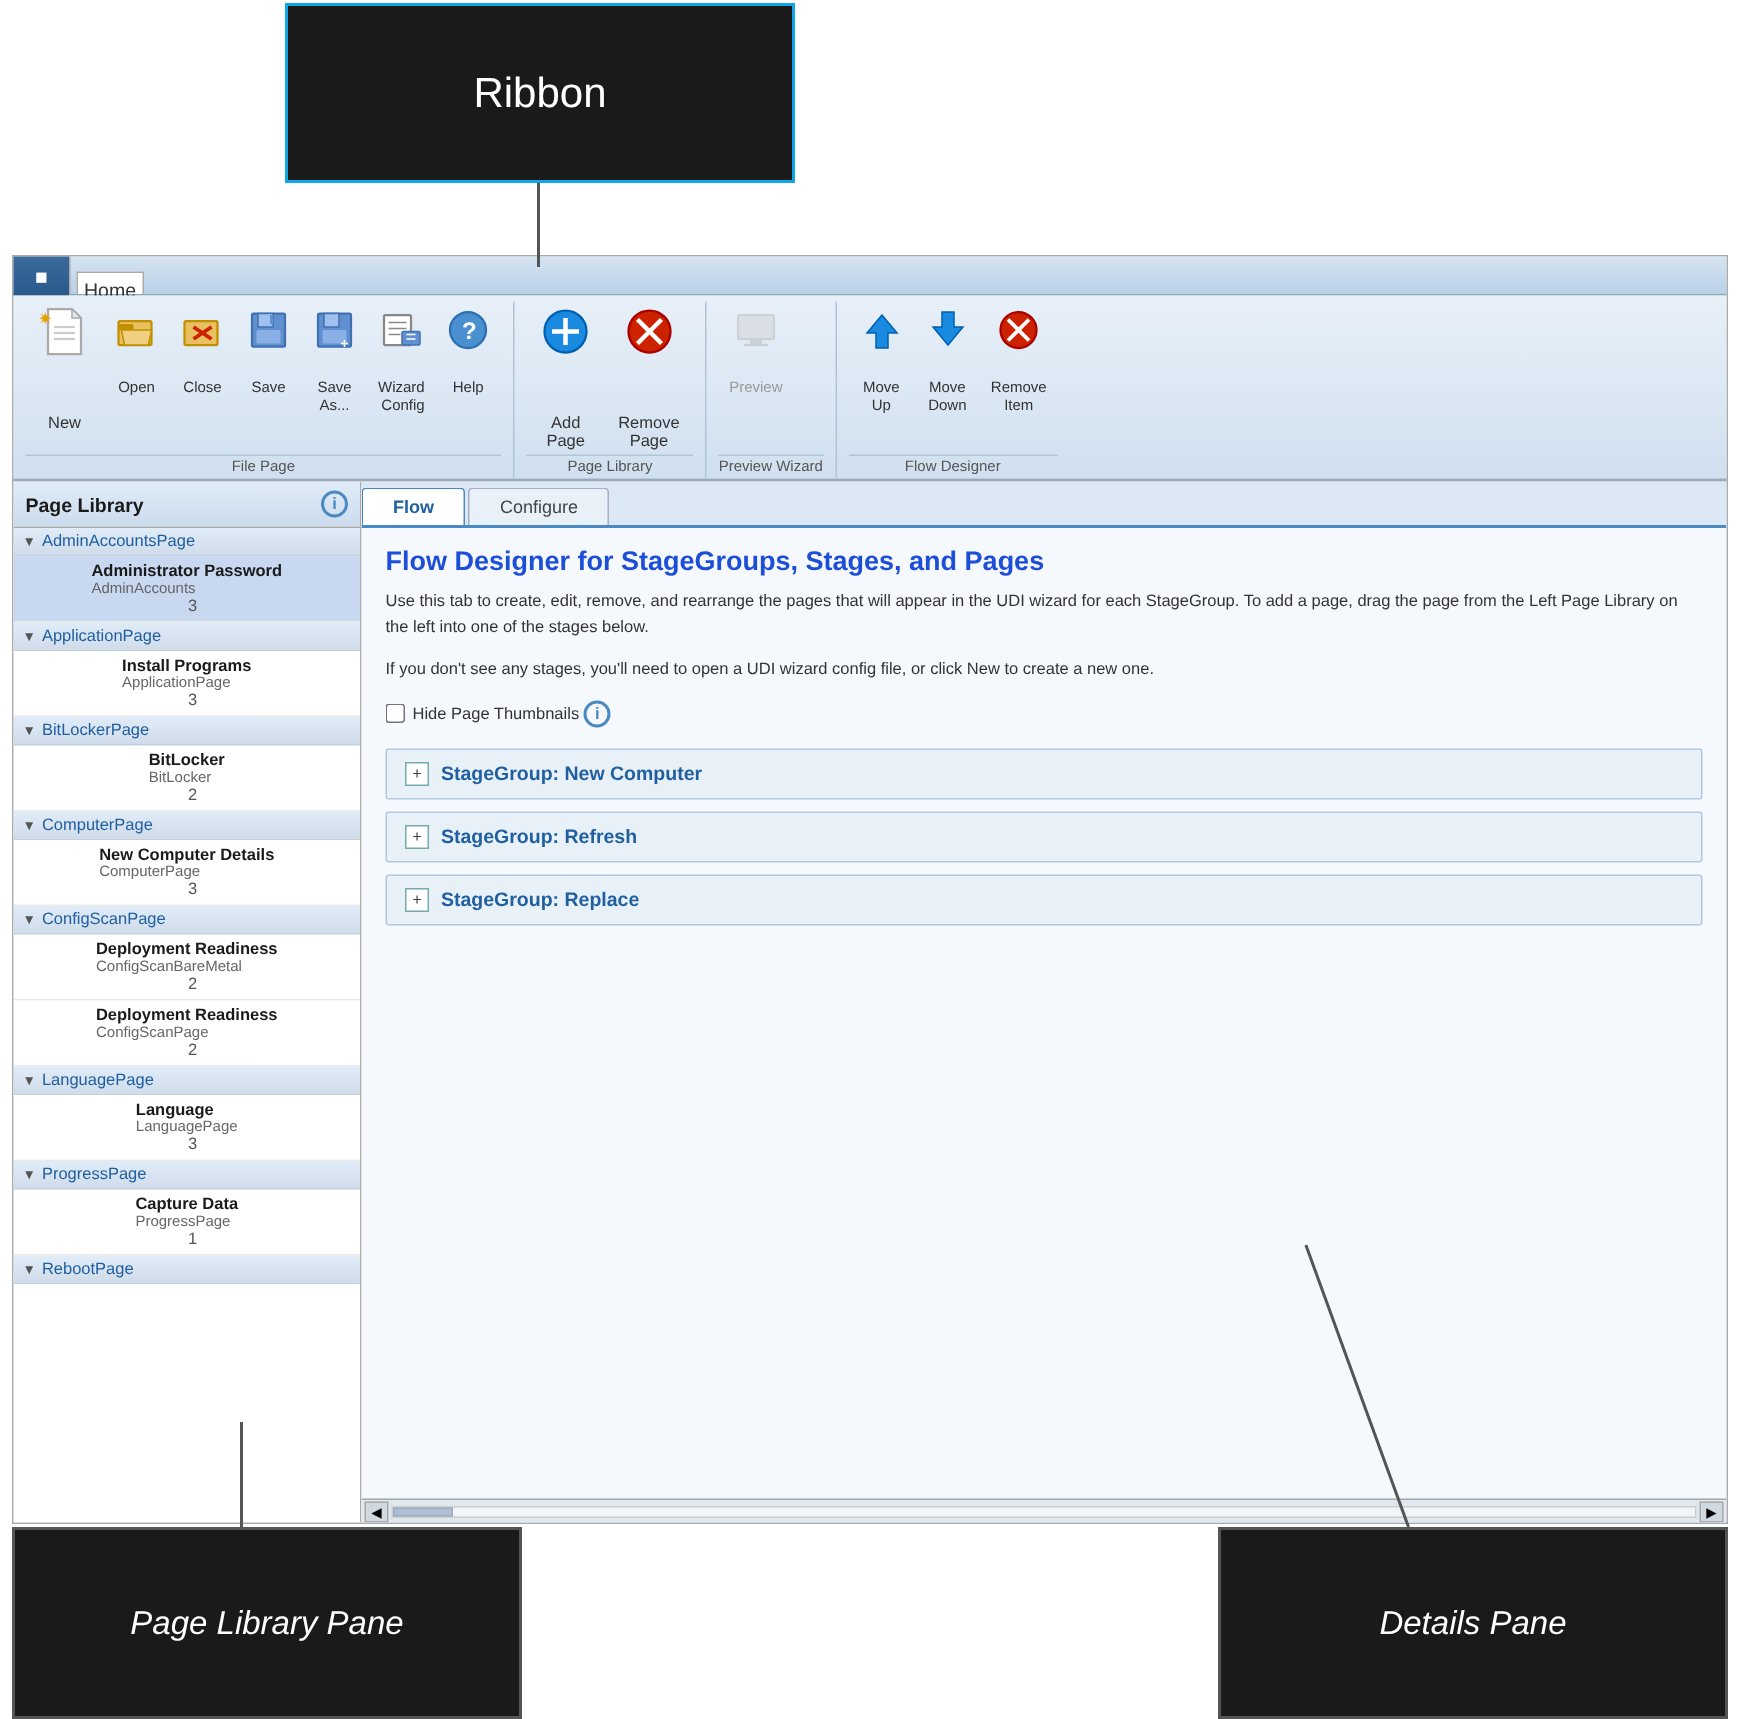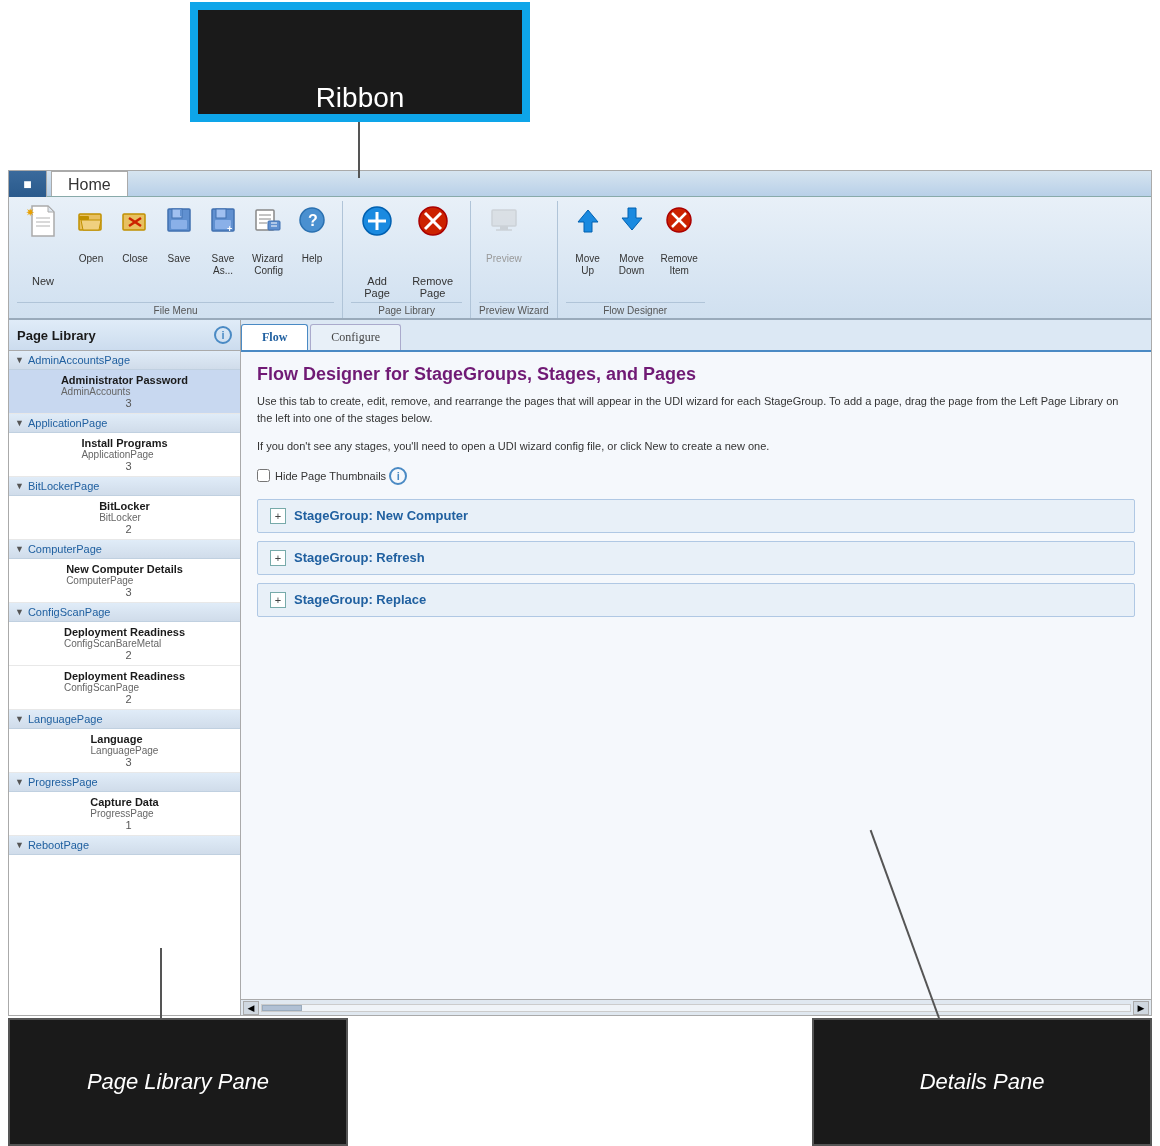--- a/index.html
+++ b/index.html
@@ -12,23 +12,23 @@
     }
 
     
     .ribbon-label-box {
       position: absolute;
       top: 2px;
       left: 190px;
       width: 340px;
       height: 120px;
       background: #1a1a1a;
-      border: 8px solid #0ea5e9;
-      display: flex;
-      align-items: flex-end;
+      border: 2px solid #0ea5e9;
+      display: flex;
+      align-items: center;
       justify-content: center;
       z-index: 10;
     }
     .ribbon-label-box span {
       color: #fff;
       font-size: 28px;
       font-weight: 300;
     }
 
     
@@ -75,26 +75,26 @@
     }
     .title-bar-btn span {
       color: #fff;
       font-size: 14px;
       font-weight: bold;
     }
     .tab-home {
       background: #fff;
       border: 1px solid #aaa;
       border-bottom: none;
-      padding: 4px 16px;
-      font-size: 16px;
+      padding: 4px 4px;
+      font-size: 13px;
       color: #333;
       cursor: pointer;
       margin-left: 4px;
-      margin-top: 0;
+      margin-top: 10px;
     }
 
     
     .ribbon-toolbar {
       background: linear-gradient(to bottom, #e8f0f8, #d0e0f0);
       border-bottom: 2px solid #9ab;
       display: flex;
       align-items: stretch;
       padding: 4px 4px 0 4px;
       min-height: 80px;
@@ -265,21 +265,20 @@
       padding-top: 4px;
     }
     .tab {
       padding: 5px 20px;
       cursor: pointer;
       font-size: 12px;
       border: 1px solid #aac;
       border-bottom: none;
       margin-right: 2px;
       border-radius: 3px 3px 0 0;
-      font-family: Liberation Serif, serif;
     }
     .tab.active {
       background: #fff;
       border-color: #4a8ac4;
       color: #2060a0;
       font-weight: 600;
     }
     .tab:not(.active) {
       background: #e8f0f8;
       color: #444;
@@ -287,21 +286,21 @@
 
     
     .flow-content {
       flex: 1;
       padding: 12px 16px;
       overflow-y: auto;
     }
 
     .flow-title {
       font-size: 18px;
-      color: #701a75;
+      color: #1d4ed8;
       font-weight: bold;
       margin-bottom: 8px;
     }
 
     .flow-desc {
       font-size: 11px;
       color: #333;
       line-height: 1.5;
       margin-bottom: 12px;
     }
@@ -554,21 +553,21 @@
         <div class="ribbon-btn">
           <span class="icon">
             <svg width="28" height="28" viewBox="0 0 28 28">
               <circle cx="14" cy="14" r="12" fill="#4a90d0" stroke="#2a70b0" stroke-width="1.5"></circle>
               <text x="10" y="20" font-size="16" fill="#fff" font-weight="bold">?</text>
             </svg>
           </span>
           <span class="btn-label">Help</span>
         </div>
       </div>
-      <div class="ribbon-group-label">File Menu</div>
+      <div class="ribbon-group-label">File Page</div>
     </div>
 
     <div class="ribbon-group">
       <div class="ribbon-group-items">
 
         <div class="ribbon-btn-large">
           <span class="icon-large">
             <svg width="34" height="34" viewBox="0 0 34 34">
               <circle cx="17" cy="17" r="14" fill="#1a8ae0" stroke="#0060b0" stroke-width="1.5"></circle>
               <line x1="17" y1="8" x2="17" y2="26" stroke="#fff" stroke-width="3"></line>

